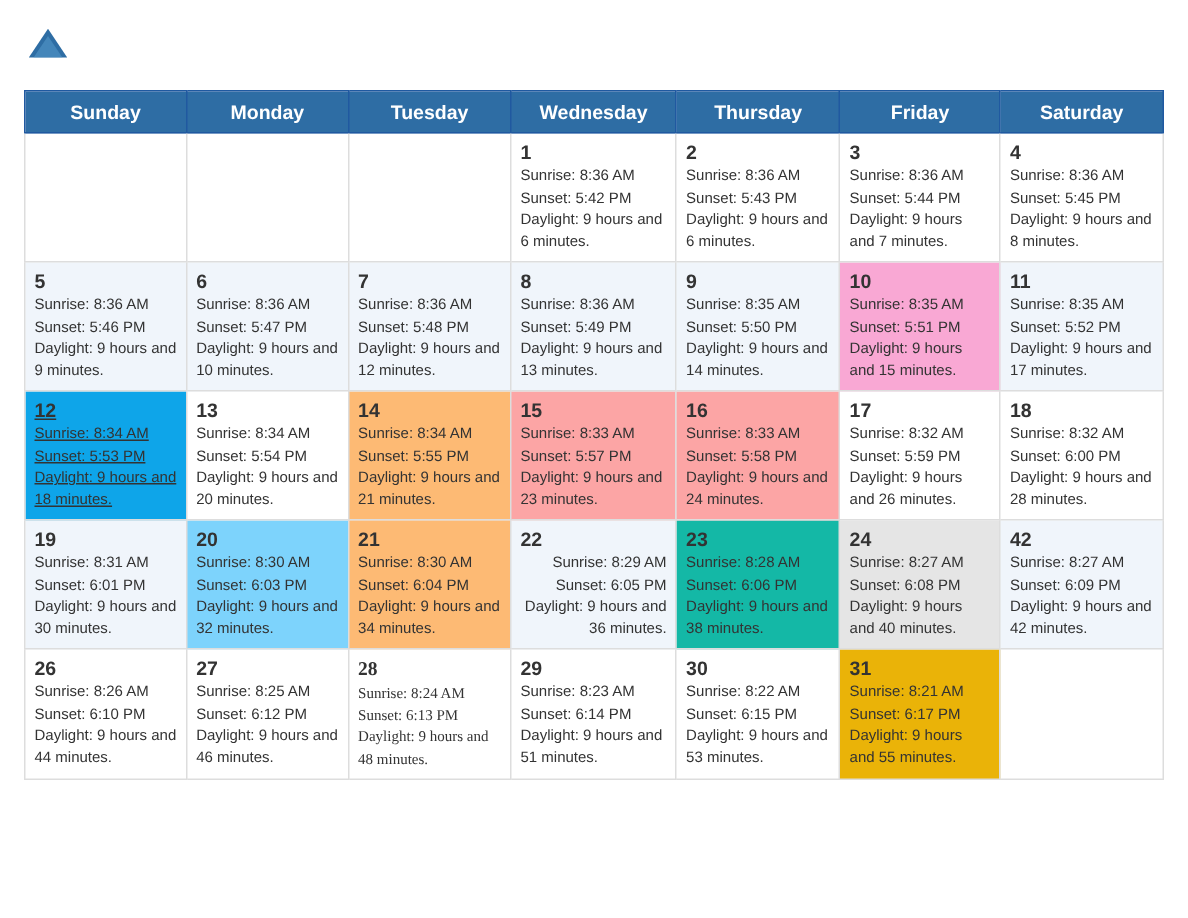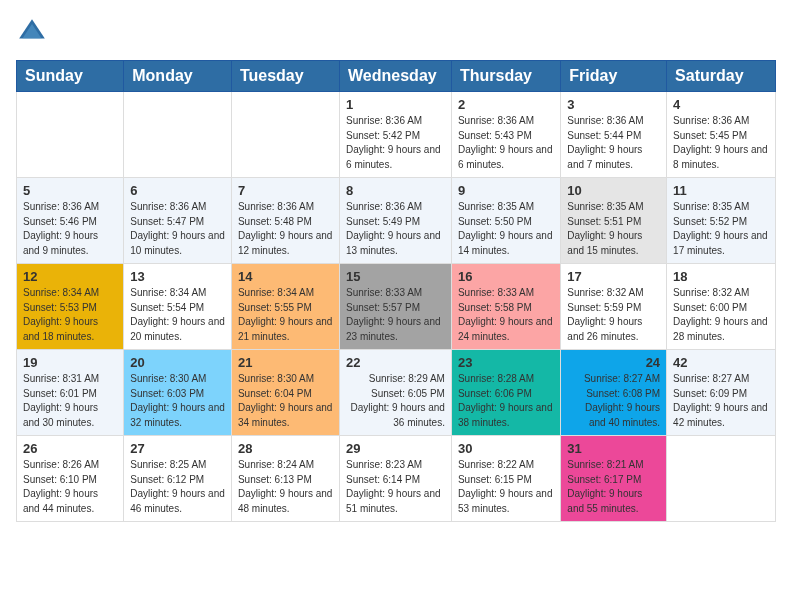--- a/index.html
+++ b/index.html
@@ -53,23 +53,23 @@
       color: #555;
     }
     .calendar {
       width: 100%;
       border-collapse: collapse;
       border: 1px solid #ccc;
     }
     .calendar th {
       background-color: #2e6da4;
       color: #fff;
-      text-align: left;
+      text-align: center;
       padding: 6px 8px;
-      font-size: 16px;
+      font-size: 13px;
       border: 1px solid #2059a0;
     }
     .calendar td {
       vertical-align: top;
       padding: 5px 6px;
       border: 1px solid #ddd;
       width: 113px;
       min-height: 80px;
       background: #fff;
       font-size: 11px;
@@ -182,53 +182,53 @@
           <div class="day-info" style="white-space: pre-line;">Sunrise: 8:36 AM
 Sunset: 5:49 PM
 Daylight: 9 hours and 13 minutes.</div>
         </td>
         <td style="background: rgb(240, 245, 251);">
           <span class="day-num">9</span>
           <div class="day-info" style="white-space: pre-line;">Sunrise: 8:35 AM
 Sunset: 5:50 PM
 Daylight: 9 hours and 14 minutes.</div>
         </td>
-        <td style="background: #e5e5e5;">
+        <td style="background: #f9a8d4;">
           <span class="day-num">10</span>
           <div class="day-info" style="white-space: pre-line;">Sunrise: 8:35 AM
 Sunset: 5:51 PM
 Daylight: 9 hours and 15 minutes.</div>
         </td>
         <td style="background: rgb(240, 245, 251);">
           <span class="day-num">11</span>
           <div class="day-info" style="white-space: pre-line;">Sunrise: 8:35 AM
 Sunset: 5:52 PM
 Daylight: 9 hours and 17 minutes.</div>
         </td>
       </tr>
       <tr>
-        <td style="background: #eab308;">
+        <td style="background: #0ea5e9; text-decoration: underline;">
           <span class="day-num">12</span>
           <div class="day-info" style="white-space: pre-line;">Sunrise: 8:34 AM
 Sunset: 5:53 PM
 Daylight: 9 hours and 18 minutes.</div>
         </td>
         <td style="background: rgb(255, 255, 255);">
           <span class="day-num">13</span>
           <div class="day-info" style="white-space: pre-line;">Sunrise: 8:34 AM
 Sunset: 5:54 PM
 Daylight: 9 hours and 20 minutes.</div>
         </td>
         <td style="background: #fdba74;">
           <span class="day-num">14</span>
           <div class="day-info" style="white-space: pre-line;">Sunrise: 8:34 AM
 Sunset: 5:55 PM
 Daylight: 9 hours and 21 minutes.</div>
         </td>
-        <td style="background: #a3a3a3;">
+        <td style="background: #fca5a5;">
           <span class="day-num">15</span>
           <div class="day-info" style="white-space: pre-line;">Sunrise: 8:33 AM
 Sunset: 5:57 PM
 Daylight: 9 hours and 23 minutes.</div>
         </td>
         <td style="background: #fca5a5;">
           <span class="day-num">16</span>
           <div class="day-info" style="white-space: pre-line;">Sunrise: 8:33 AM
 Sunset: 5:58 PM
 Daylight: 9 hours and 24 minutes.</div>
@@ -270,21 +270,21 @@
           <div class="day-info" style="white-space: pre-line; text-align: right;">Sunrise: 8:29 AM
 Sunset: 6:05 PM
 Daylight: 9 hours and 36 minutes.</div>
         </td>
         <td style="background: #14b8a6;">
           <span class="day-num">23</span>
           <div class="day-info" style="white-space: pre-line;">Sunrise: 8:28 AM
 Sunset: 6:06 PM
 Daylight: 9 hours and 38 minutes.</div>
         </td>
-        <td style="background: #0ea5e9; text-align: right;">
+        <td style="background: #e5e5e5;">
           <span class="day-num">24</span>
           <div class="day-info" style="white-space: pre-line;">Sunrise: 8:27 AM
 Sunset: 6:08 PM
 Daylight: 9 hours and 40 minutes.</div>
         </td>
         <td style="background: rgb(240, 245, 251);">
           <span class="day-num">42</span>
           <div class="day-info" style="white-space: pre-line;">Sunrise: 8:27 AM
 Sunset: 6:09 PM
 Daylight: 9 hours and 42 minutes.</div>
@@ -296,39 +296,39 @@
           <div class="day-info" style="white-space: pre-line;">Sunrise: 8:26 AM
 Sunset: 6:10 PM
 Daylight: 9 hours and 44 minutes.</div>
         </td>
         <td style="background: rgb(255, 255, 255);">
           <span class="day-num">27</span>
           <div class="day-info" style="white-space: pre-line;">Sunrise: 8:25 AM
 Sunset: 6:12 PM
 Daylight: 9 hours and 46 minutes.</div>
         </td>
-        <td style="background: rgb(255, 255, 255);">
+        <td style="background: rgb(255, 255, 255); font-family: Liberation Serif, serif;">
           <span class="day-num">28</span>
           <div class="day-info" style="white-space: pre-line;">Sunrise: 8:24 AM
 Sunset: 6:13 PM
 Daylight: 9 hours and 48 minutes.</div>
         </td>
         <td style="background: rgb(255, 255, 255);">
           <span class="day-num">29</span>
           <div class="day-info" style="white-space: pre-line;">Sunrise: 8:23 AM
 Sunset: 6:14 PM
 Daylight: 9 hours and 51 minutes.</div>
         </td>
         <td style="background: rgb(255, 255, 255);">
           <span class="day-num">30</span>
           <div class="day-info" style="white-space: pre-line;">Sunrise: 8:22 AM
 Sunset: 6:15 PM
 Daylight: 9 hours and 53 minutes.</div>
         </td>
-        <td style="background: #ec4899;">
+        <td style="background: #eab308;">
           <span class="day-num">31</span>
           <div class="day-info" style="white-space: pre-line;">Sunrise: 8:21 AM
 Sunset: 6:17 PM
 Daylight: 9 hours and 55 minutes.</div>
         </td>
         <td class="empty-cell"></td>
       </tr>
     </tbody>
 </table>
 

